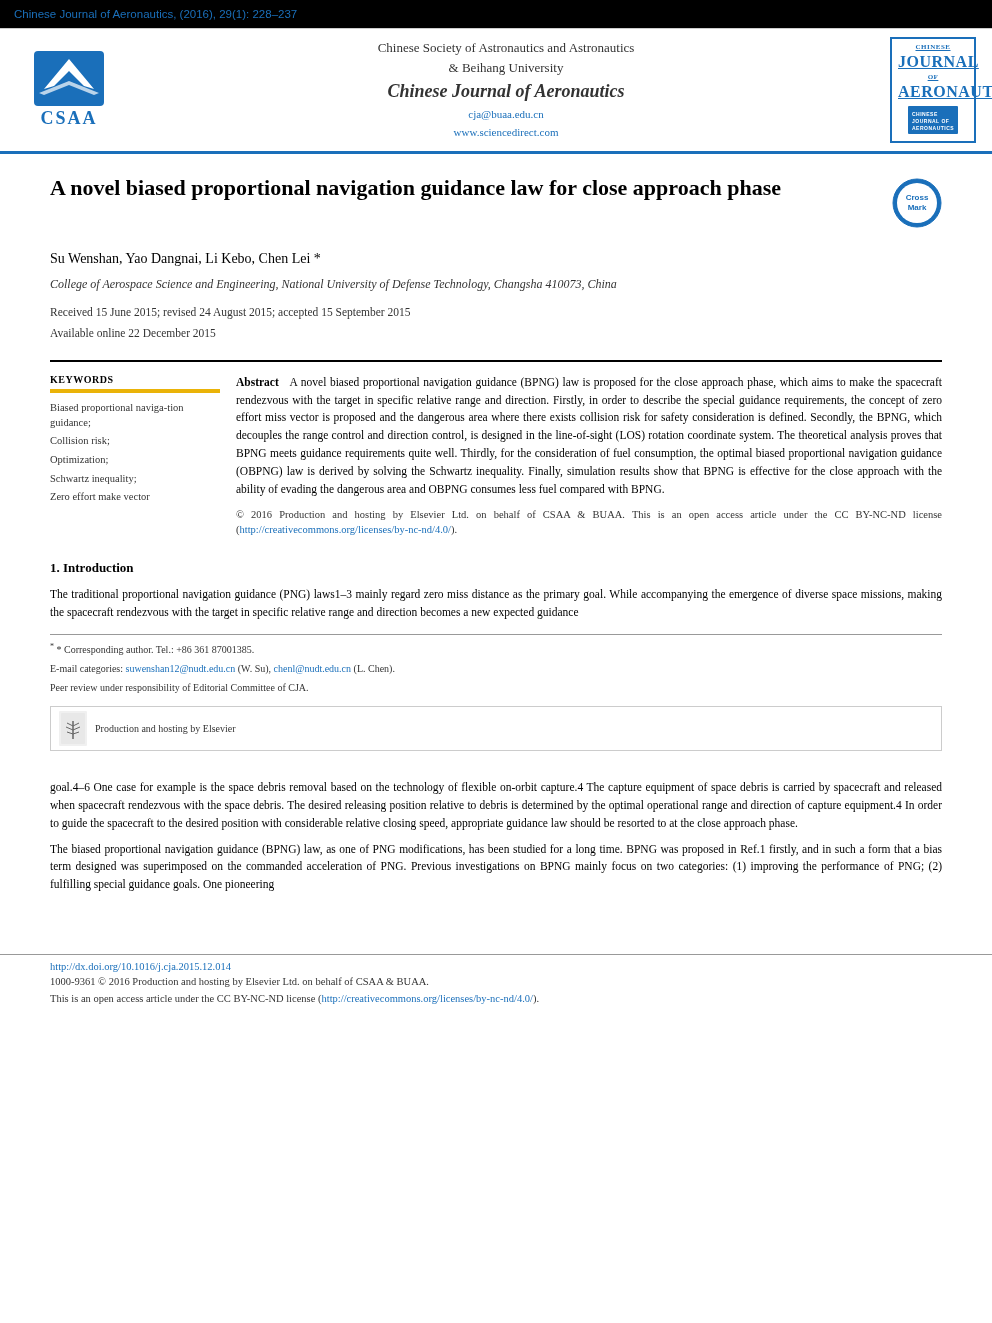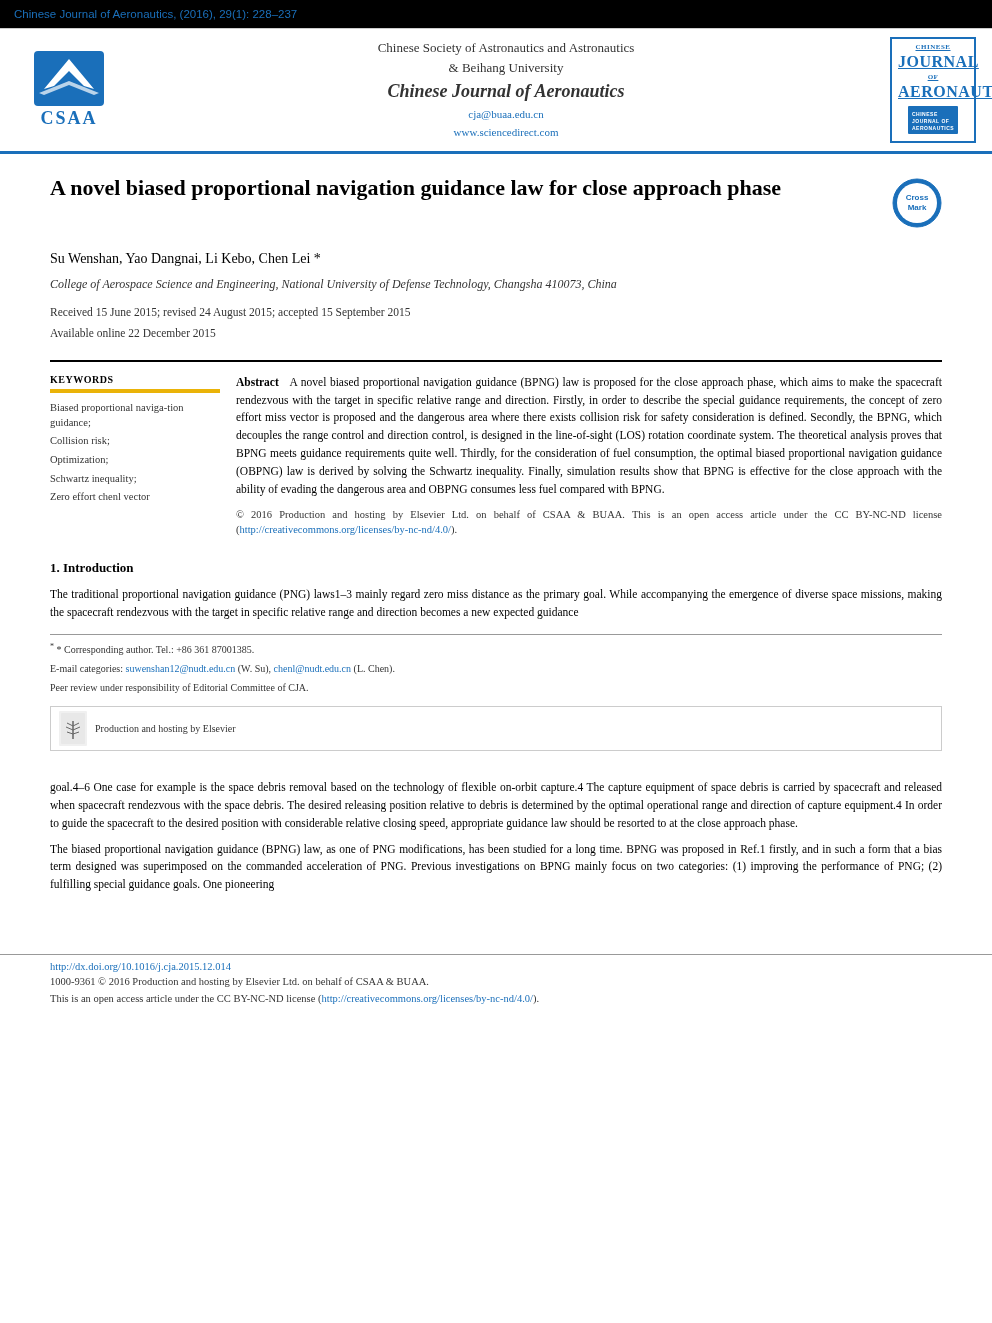--- a/index.html
+++ b/index.html
@@ -365,21 +365,21 @@
 
   <div class="abstract-row">
 
     <div class="keywords-box">
       <div class="keywords-title">KEYWORDS</div>
       <div>
         <div class="keyword-item">Biased proportional naviga-tion guidance;</div>
         <div class="keyword-item">Collision risk;</div>
         <div class="keyword-item">Optimization;</div>
         <div class="keyword-item">Schwartz inequality;</div>
-        <div class="keyword-item">Zero effort chenl vector</div>
+        <div class="keyword-item">Zero effort make vector</div>
       </div>
     </div>
 
     <div class="abstract-box">
       <div class="abstract-text">
         <span class="abstract-label">Abstract</span>
         &nbsp;&nbsp;<span>A novel biased proportional navigation guidance (BPNG) law is proposed for the close approach phase, which aims to make the spacecraft rendezvous with the target in specific relative range and direction. Firstly, in order to describe the special guidance requirements, the concept of zero effort miss vector is proposed and the dangerous area where there exists collision risk for safety consideration is defined. Secondly, the BPNG, which decouples the range control and direction control, is designed in the line-of-sight (LOS) rotation coordinate system. The theoretical analysis proves that BPNG meets guidance requirements quite well. Thirdly, for the consideration of fuel consumption, the optimal biased proportional navigation guidance (OBPNG) law is derived by solving the Schwartz inequality. Finally, simulation results show that BPNG is effective for the close approach with the ability of evading the dangerous area and OBPNG consumes less fuel compared with BPNG.</span>
       </div>
       <div class="license-text">
         <span>© 2016 Production and hosting by Elsevier Ltd. on behalf of CSAA &amp; BUAA. This is an open access article under the CC BY-NC-ND license (</span><a class="license-link">http://creativecommons.org/licenses/by-nc-nd/4.0/</a><span>).</span>

